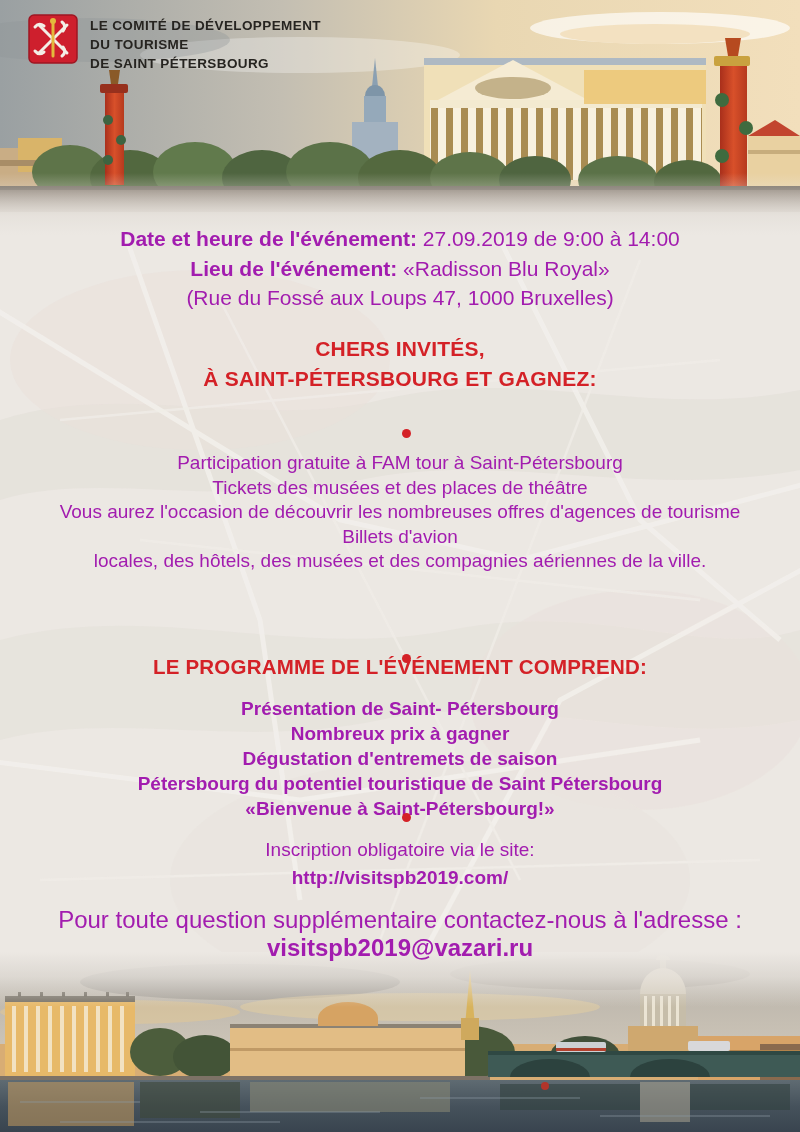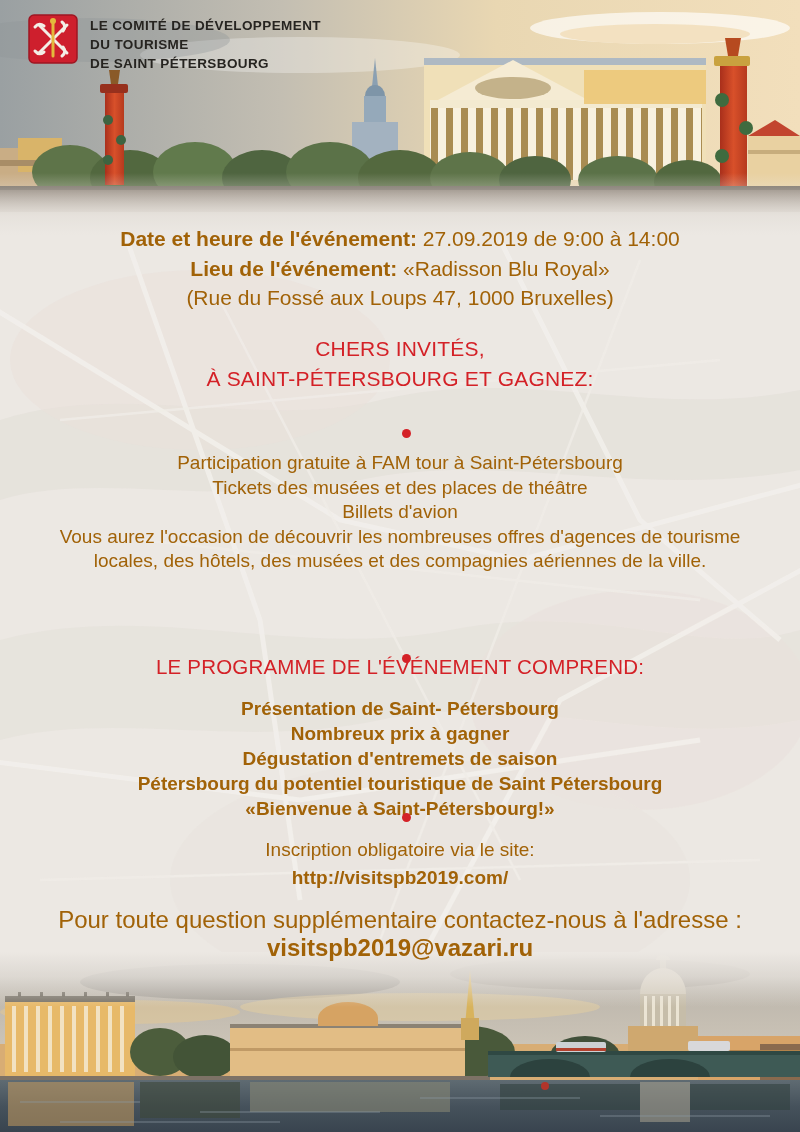--- a/index.html
+++ b/index.html
@@ -17,24 +17,24 @@
   .photo-bottom::before{content:"";position:absolute;left:0;top:0;width:100%;height:55px;z-index:5;
     background:linear-gradient(to bottom,#ece8e3 0%,rgba(236,232,227,.7) 45%,rgba(236,232,227,0) 100%);}
 
   
   .header{position:absolute;top:14px;left:28px;z-index:3;display:flex;align-items:flex-start;}
   .logo{width:50px;height:50px;margin-right:12px;flex:0 0 auto;}
   .header-title{padding-top:2px;}
   .header-title div{font-size:13.5px;font-weight:bold;letter-spacing:.4px;color:#262420;line-height:19px;}
 
   
-  .tblock{position:absolute;left:20px;width:760px;text-align:center;z-index:2;color:#a16207;}
+  .tblock{position:absolute;left:20px;width:760px;text-align:center;z-index:2;color:#a21caf;}
   .event-block{top:224px;font-size:21px;line-height:29.5px;}
   .event-block b{font-weight:bold;}
-  .red-heading{color:#d42127;font-weight:normal;font-size:21px;line-height:30px;letter-spacing:.2px;}
+  .red-heading{color:#d42127;font-weight:bold;font-size:21px;line-height:30px;letter-spacing:.2px;}
   .invite-heading{top:334px;}
   .program-heading{top:610px;font-size:20.5px;margin-top:42px;}
   .body-block{top:451px;font-size:19px;line-height:24.6px;}
   .program-list{top:696px;font-size:19px;line-height:25px;font-weight:bold;}
   .reg-block{top:836px;font-size:19px;line-height:28px;}
   .reg-block .url{font-weight:bold;}
   .contact-block{top:906px;font-size:24px;line-height:28px;}
   .contact-block .email{font-weight:bold;}
 
   .dot{position:absolute;left:402px;width:9px;height:9px;border-radius:50%;background:#d42127;z-index:2;}
@@ -195,22 +195,22 @@
   <div class="tblock red-heading invite-heading">
     <div>CHERS INVITÉS,</div>
     <div>À SAINT-PÉTERSBOURG ET GAGNEZ:</div>
   </div>
 
   <div class="dot dot1"></div>
 
   <div class="tblock body-block">
     <div>Participation gratuite à FAM tour à Saint-Pétersbourg</div>
     <div>Tickets des musées et des places de théâtre</div>
+    <div>Vous aurez l'occasion de découvrir les nombreuses offres d'agences de tourisme</div>
     <div>Billets d'avion</div>
-    <div>Vous aurez l'occasion de découvrir les nombreuses offres d'agences de tourisme</div>
     <div>locales, des hôtels, des musées et des compagnies aériennes de la ville.</div>
   </div>
 
   <div class="tblock red-heading program-heading">LE PROGRAMME DE L'ÉVÉNEMENT COMPREND:</div>
 
   <div class="dot dot2"></div>
 
   <div class="tblock program-list">
     <div>Présentation de Saint- Pétersbourg</div>
     <div>Nombreux prix à gagner</div>

